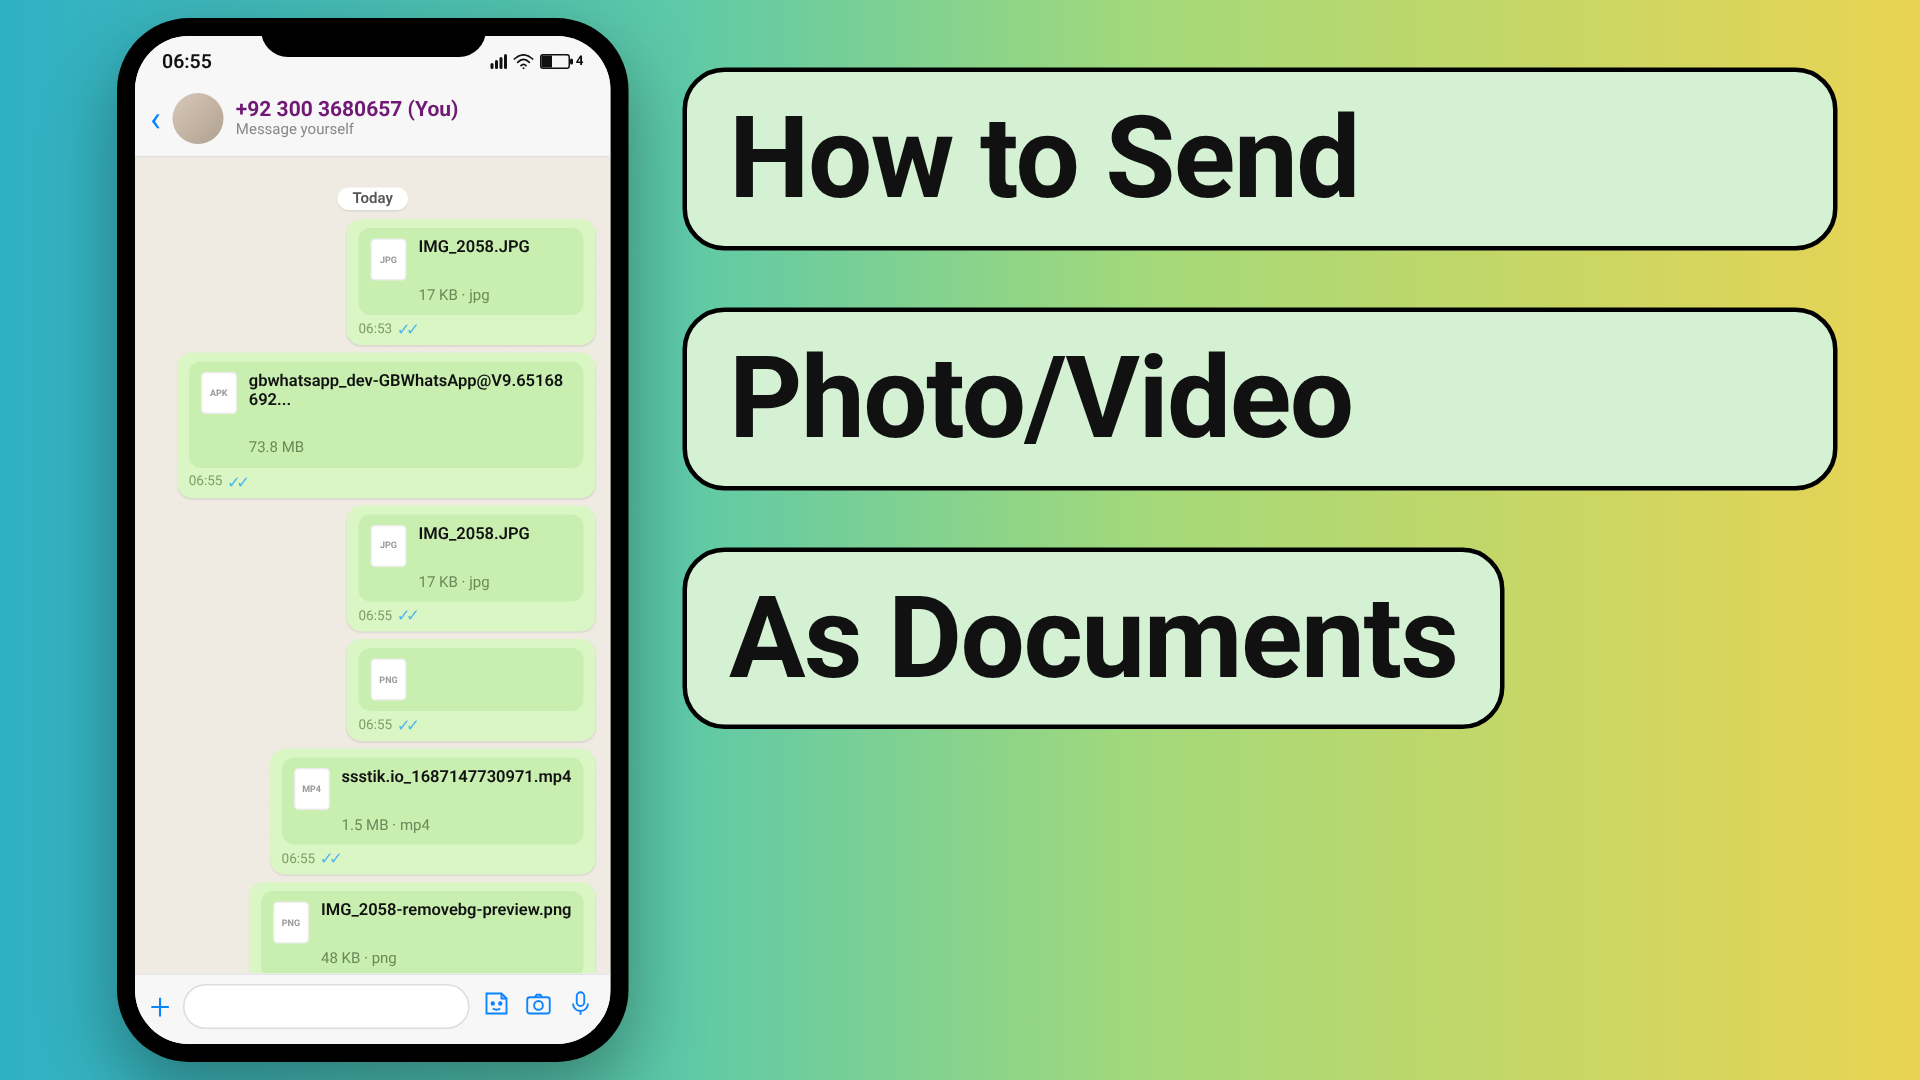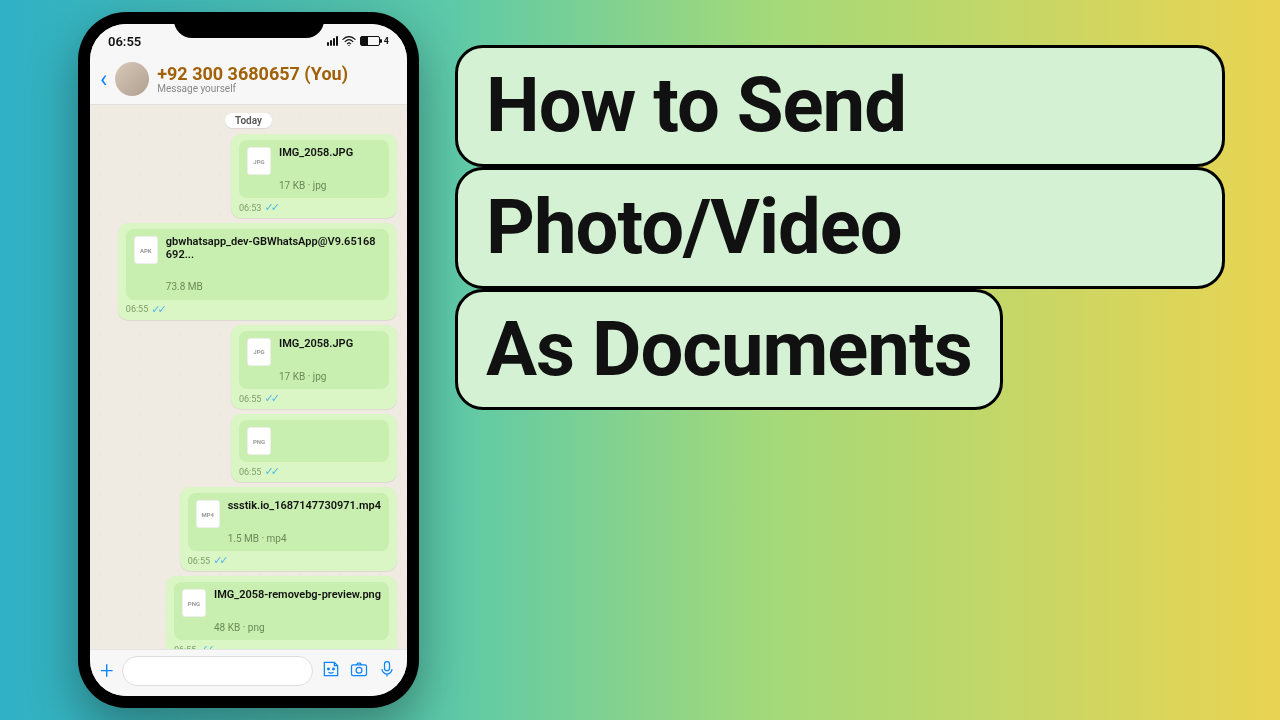--- a/index.html
+++ b/index.html
@@ -74,27 +74,27 @@
     gap: 8px;
     border-bottom: 1px solid #e0e0e0;
   }
   .back { color: #0a84ff; font-size: 24px; font-weight:400; line-height:1; }
   .avatar {
     width: 34px; height: 34px; border-radius: 50%;
     background: linear-gradient(135deg, #d8c8b8, #b0a090);
     flex-shrink: 0;
   }
   .title-block { line-height: 1.1; }
-  .title-block .name { font-size: 18px; font-weight: 700; color:#a16207;}
+  .title-block .name { font-size: 14px; font-weight: 700; color:#701a75;}
   .title-block .sub { font-size: 10px; color: #888; }
 
   .chat {
     flex: 1;
     overflow: hidden;
-    padding: 6px 10px 2px;
+    padding: 18px 10px 2px;
     background: #efeae2;
     background-image: radial-gradient(rgba(0,0,0,0.015) 1px, transparent 1px);
     background-size: 20px 20px;
   }
   .date-chip {
     display:block;
     width:fit-content;
     margin: 2px auto 6px;
     background:#fff;
     padding:2px 10px;
@@ -154,20 +154,21 @@
   .ib-icon svg{width:20px;height:20px;stroke:#0a84ff;fill:none;stroke-width:1.5;}
 
   
   .cards {
     position:absolute;
     left:455px;
     top:45px;
     right:40px;
     display:flex;
     flex-direction:column;
+    gap:38px;
   }
   .card{
     background:#d4f1d4;
     border:3.5px solid #000;
     border-radius:28px;
     padding:18px 28px;
     font-size:76px;
     font-weight:700;
     color:#111;
     line-height:1.05;

